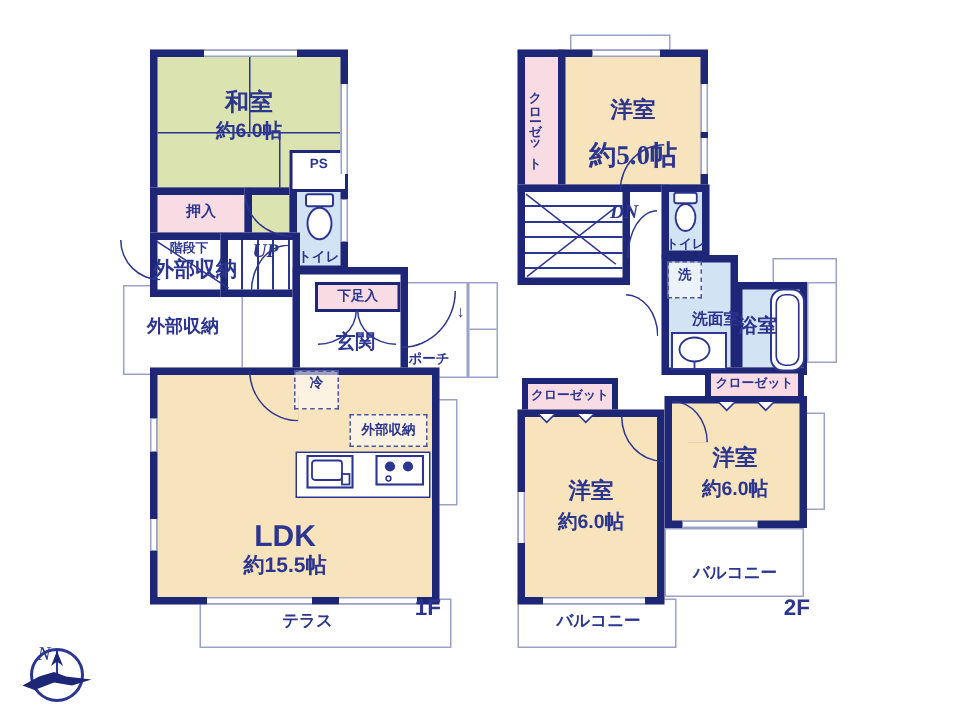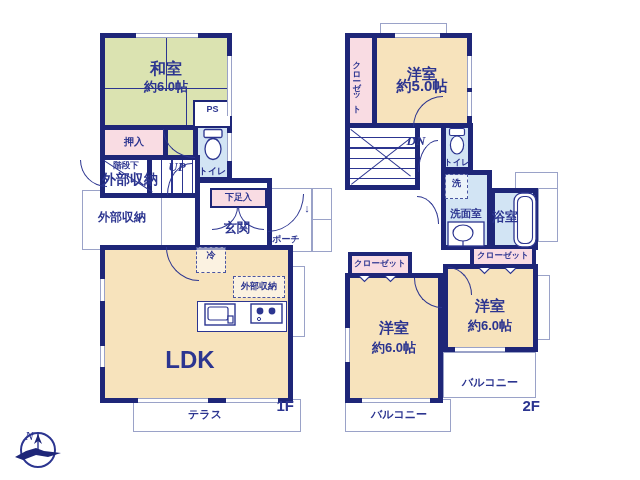--- a/index.html
+++ b/index.html
@@ -99,21 +99,22 @@
   <div class="lbl" style="left:102px;top:161px;width:48px;font-size:8.5px;">階段下</div>
   <div class="lbl" style="left:102px;top:172px;width:48px;font-size:14px;">外部収納</div>
   <div class="lbl ital" style="left:157px;top:160px;width:40px;font-size:13px;">UP</div>
   <div class="lbl" style="left:87px;top:211px;width:70px;font-size:12px;">外部収納</div>
   <div class="lbl" style="left:212px;top:193px;width:53px;font-size:9px;">下足入</div>
   <div class="lbl" style="left:215px;top:221px;width:44px;font-size:13px;">玄関</div>
   <div class="lbl" style="left:266px;top:235px;width:40px;font-size:9px;">ポーチ</div>
   <div class="lbl" style="left:300px;top:202px;width:14px;font-size:11px;font-weight:normal;">↓</div>
   <div class="lbl" style="left:198px;top:251px;width:26px;font-size:9px;">冷</div>
   <div class="lbl" style="left:235px;top:282px;width:48px;font-size:9px;">外部収納</div>
-  <div class="lbl" style="left:158px;top:347px;width:64px;font-size:24px;">LDK</div>
+  <div class="lbl" style="left:158px;top:347px;width:64px;font-size:20px;">LDK</div>
+  <div class="lbl" style="left:150px;top:369px;width:80px;font-size:14px;">約15.5帖</div>
   <div class="lbl" style="left:170px;top:408px;width:70px;font-size:11px;">テラス</div>
   <div class="lbl" style="left:254px;top:398px;width:40px;font-size:15px;text-align:right;">1F</div>
 
   <div class="thin" style="left:380px;top:23px;width:67px;height:11px;"></div>
   <div class="thin" style="left:515px;top:172px;width:43px;height:18px;"></div>
   <div class="thin" style="left:538px;top:188px;width:20px;height:54px;"></div>
   <div class="thin" style="left:536px;top:275px;width:14px;height:65px;"></div>
   <div class="thin" style="left:443px;top:352px;width:93px;height:46px;"></div>
   <div class="thin" style="left:345px;top:399px;width:106px;height:33px;"></div>
 
@@ -168,25 +169,25 @@
   <div class="winh" style="left:455px;top:347px;width:50px;height:5px;"></div>
 
   <div class="arc arc-tl" style="left:413px;top:96px;width:30px;height:31px;"></div>
   <div class="arc arc-tl" style="left:418px;top:140px;width:20px;height:32px;"></div>
   <div class="arc arc-tr" style="left:417px;top:196px;width:22px;height:28px;"></div>
   <div class="arc arc-bl" style="left:414px;top:278px;width:28px;height:30px;"></div>
   <div class="arc arc-tr" style="left:448px;top:267px;width:24px;height:28px;"></div>
 
   <div class="lbl vlbl" style="left:352px;top:44px;height:76px;font-size:8.5px;">クローゼット</div>
   <div class="lbl" style="left:392px;top:66px;width:60px;font-size:15px;">洋室</div>
-  <div class="lbl" style="left:388px;top:78px;width:68px;font-size:15px;">約5.0帖</div>
+  <div class="lbl" style="left:388px;top:94px;width:68px;font-size:18px;font-family:Liberation Serif, serif;">約5.0帖</div>
   <div class="lbl ital" style="left:398px;top:134px;width:36px;font-size:13px;">DN</div>
   <div class="lbl" style="left:443px;top:158px;width:28px;font-size:8.5px;">トイレ</div>
   <div class="lbl" style="left:446px;top:179px;width:21px;font-size:9px;">洗</div>
-  <div class="lbl" style="left:442px;top:208px;width:48px;font-size:10.5px;">洗面室</div>
+  <div class="lbl" style="left:442px;top:208px;width:48px;font-size:10.5px;padding-left:11px;">洗面室</div>
   <div class="lbl" style="left:490px;top:210px;width:30px;font-size:13px;">浴室</div>
   <div class="lbl" style="left:352px;top:259px;width:56px;font-size:8.5px;">クローゼット</div>
   <div class="lbl" style="left:474px;top:251px;width:58px;font-size:8.5px;">クローゼット</div>
   <div class="lbl" style="left:364px;top:320px;width:60px;font-size:15px;">洋室</div>
   <div class="lbl" style="left:360px;top:341px;width:68px;font-size:13px;">約6.0帖</div>
   <div class="lbl" style="left:460px;top:298px;width:60px;font-size:15px;">洋室</div>
   <div class="lbl" style="left:456px;top:319px;width:68px;font-size:13px;">約6.0帖</div>
   <div class="lbl" style="left:453px;top:376px;width:74px;font-size:11px;">バルコニー</div>
   <div class="lbl" style="left:362px;top:408px;width:74px;font-size:11px;">バルコニー</div>
   <div class="lbl" style="left:500px;top:398px;width:40px;font-size:15px;text-align:right;">2F</div>

